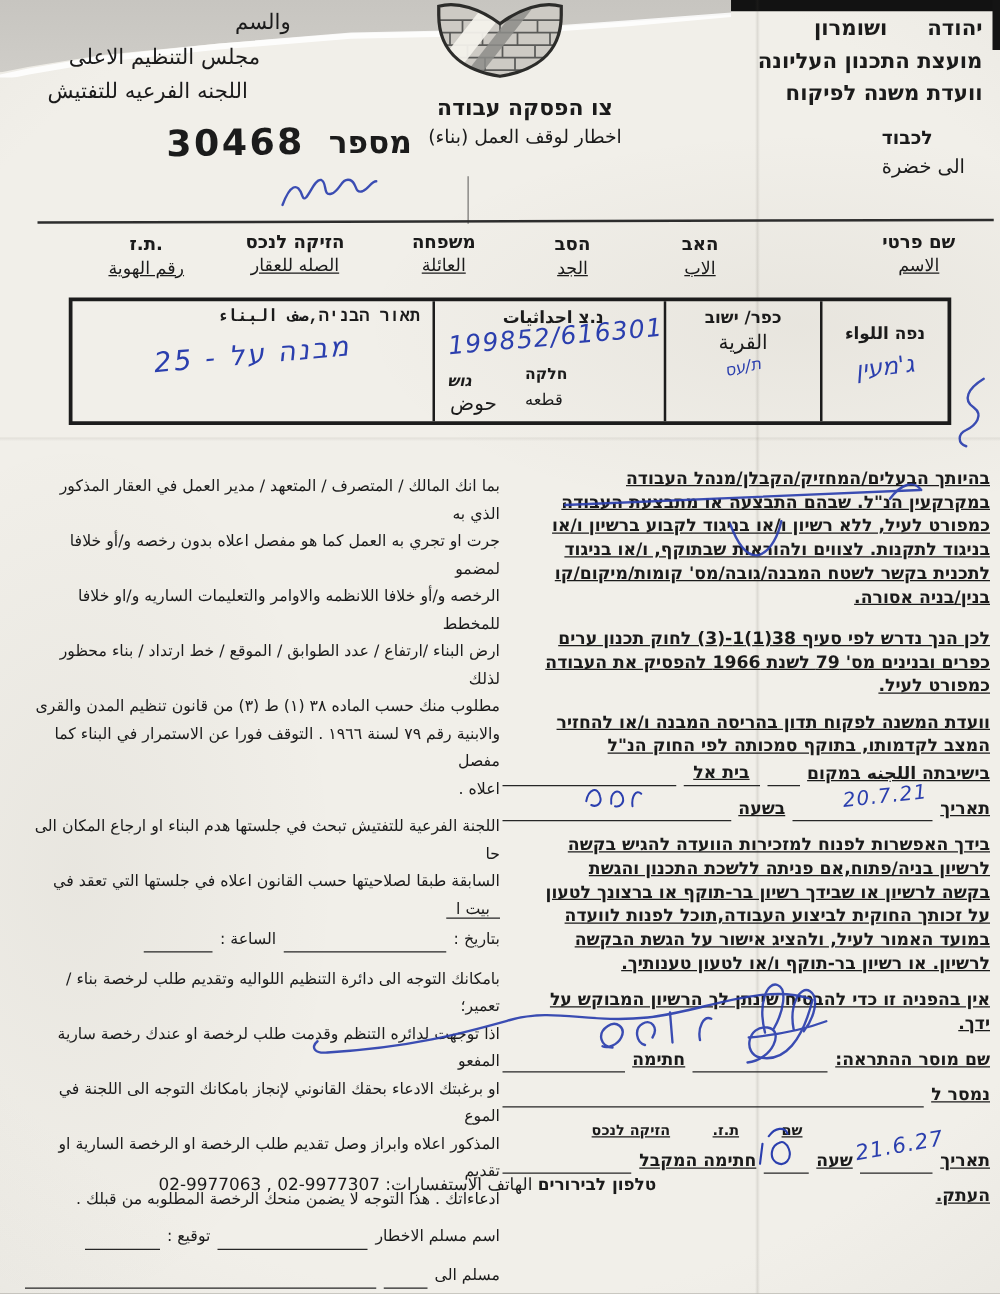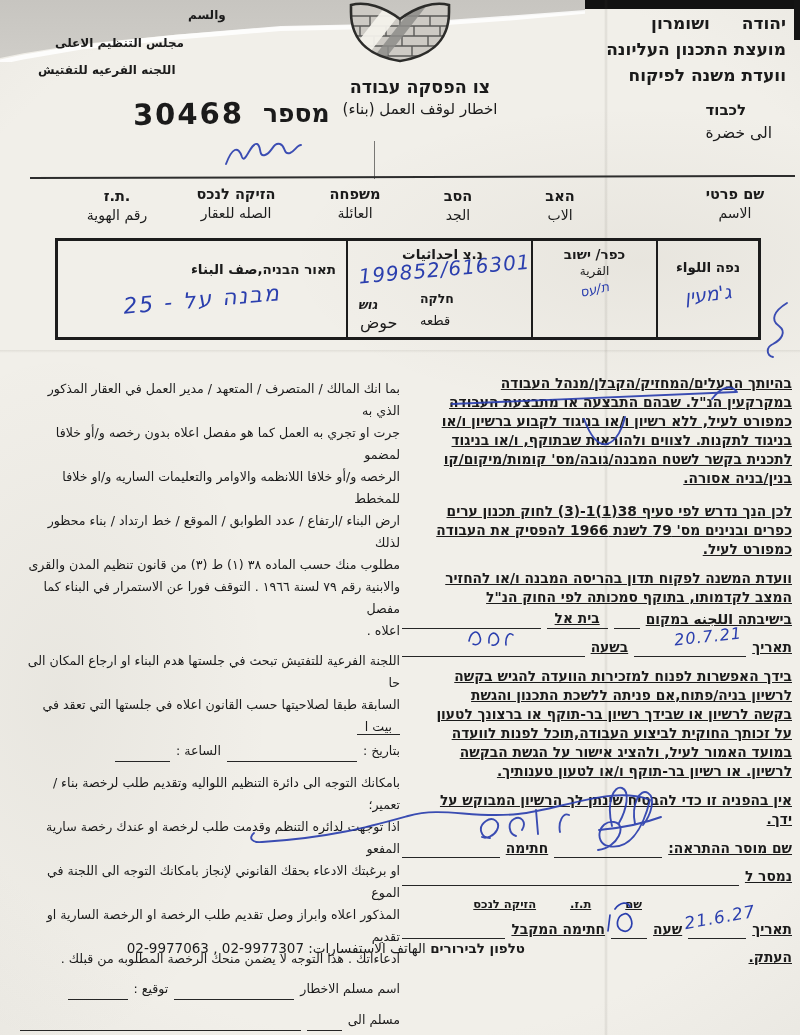--- a/index.html
+++ b/index.html
@@ -20,31 +20,31 @@
         background-color:rgba(255,255,255,.85);}
   .crease-v{position:absolute;left:604px;top:0;width:4px;height:1035px;
         background:linear-gradient(to right,transparent,rgba(80,75,65,.12),transparent);}
   .crease-h{position:absolute;left:0;top:350px;width:800px;height:3px;
         background:linear-gradient(rgba(80,75,65,.10),transparent);}
   .foldline{position:absolute;left:374px;top:141px;width:1px;height:38px;background:rgba(20,20,20,.55);}
   .divider{position:absolute;left:30px;top:176px;width:765px;height:2px;background:#2d2d2d;transform:rotate(-.15deg);}
   
   .org-he{position:absolute;top:10px;right:14px;text-align:right;font-weight:700;font-size:17px;line-height:26px;}
   .org-he .sp{word-spacing:26px;}
-  .org-ar{font-weight:700;font-size:12px;}
+  .org-ar{font-weight:400;font-size:17px;}
   .title-he{position:absolute;left:300px;top:77px;width:240px;text-align:center;font-weight:700;font-size:17.5px;}
   .title-ar{position:absolute;left:295px;top:100px;width:250px;text-align:center;font-size:15px;}
   .tobox{position:absolute;right:28px;top:101px;text-align:left;font-weight:700;font-size:15px;}
   .to-ar{font-weight:400;font-size:15.5px;margin-top:5px;}
   .numval{position:absolute;left:133px;top:97px;font-size:29px;font-weight:900;letter-spacing:2px;transform:rotate(-1deg);}
   .numlabel{position:absolute;left:263px;top:99px;font-size:25px;font-weight:800;}
   
   .pf{position:absolute;text-align:center;}
   .pf .he{font-weight:700;font-size:14.5px;display:block;}
-  .pf .ar{font-size:14px;display:block;margin-top:3px;}
+  .pf .ar{font-size:14px;display:block;margin-top:3px;text-decoration:underline;}
   
   .loctab{position:absolute;left:55px;top:238px;width:700px;height:96px;border:3px solid #1c1c1c;}
   .vline{position:absolute;top:0;width:2px;height:100%;background:#1c1c1c;}
   .cell{position:absolute;top:0;height:100%;}
   .cl{font-weight:700;font-size:13.5px;text-align:center;}
   .hw{color:#2b3fae;font-style:italic;font-weight:500;}
   
   .col-he{position:absolute;left:402px;top:374px;width:390px;direction:rtl;text-align:right;
           font-size:13.8px;font-weight:600;line-height:19px;text-decoration:underline;}
   .col-he p{margin:0 0 10px 0;white-space:pre-line;}
@@ -164,35 +164,35 @@
     <div class="vline" style="left:473px;"></div>
     <div class="vline" style="left:288px;"></div>
 
     <div class="cell" style="left:600px;width:100px;">
       <div class="cl" style="margin-top:18px;" dir="rtl">נפה اللواء</div>
       <div class="hw" style="text-align:center;font-size:19px;margin-top:8px;transform:rotate(-7deg);">ג'מעין</div>
     </div>
 
     <div class="cell" style="left:475px;width:123px;">
       <div class="cl" style="margin-top:5px;">כפר/ ישוב</div>
-      <div style="text-align:center;font-size:12px;margin-top:2px;" dir="rtl">القرية</div>
+      <div style="text-align:center;font-size:16px;margin-top:2px;" dir="rtl">القرية</div>
       <div class="hw" style="text-align:center;font-size:13px;margin-top:4px;transform:rotate(-12deg);">ת/עס</div>
     </div>
 
     <div class="cell" style="left:290px;width:189px;">
       <div class="cl" style="margin-top:5px;font-weight:600;" dir="rtl">נ.צ احداثيات</div>
       <div class="hw" style="position:absolute;left:2px;top:16px;width:100%;text-align:center;font-size:20px;transform:rotate(-5deg);letter-spacing:1px;z-index:5;">199852/616301</div>
       <span class="abs" style="left:10px;top:56px;font-weight:700;font-size:12.5px;font-style:italic;">גוש</span>
       <span class="abs" style="left:72px;top:50px;font-weight:700;font-size:12.5px;">חלקה</span>
       <span class="abs" style="left:12px;top:72px;font-size:16px;" dir="rtl">حوض</span>
       <span class="abs" style="left:72px;top:72px;font-size:13px;" dir="rtl">قطعه</span>
     </div>
 
     <div class="cell" style="left:0;width:288px;">
-      <div class="cl" style="margin-top:20px;text-align:right;padding-right:10px;font-weight:600;" dir="rtl">תאור הבניה,صف البناء</div>
+      <div class="cl" style="margin-top:4px;text-align:right;padding-right:10px;font-weight:600;font-family:Liberation Mono, monospace;" dir="rtl">תאור הבניה,صف البناء</div>
       <div class="hw" style="text-align:center;font-size:22px;margin-top:10px;transform:rotate(-5deg);letter-spacing:2px;" dir="rtl">מבנה על - 25</div>
     </div>
   </div>
 
   <div class="col-he">
     <p>בהיותך הבעלים/המחזיק/הקבלן/מנהל העבודה
 במקרקעין הנ"ל. שבהם התבצעה או מתבצעת העבודה
 כמפורט לעיל, ללא רשיון ו/או בניגוד לקבוע ברשיון ו/או
 בניגוד לתקנות. לצווים ולהוראות שבתוקף, ו/או בניגוד
 לתכנית בקשר לשטח המבנה/גובה/מס' קומות/מיקום/קו

